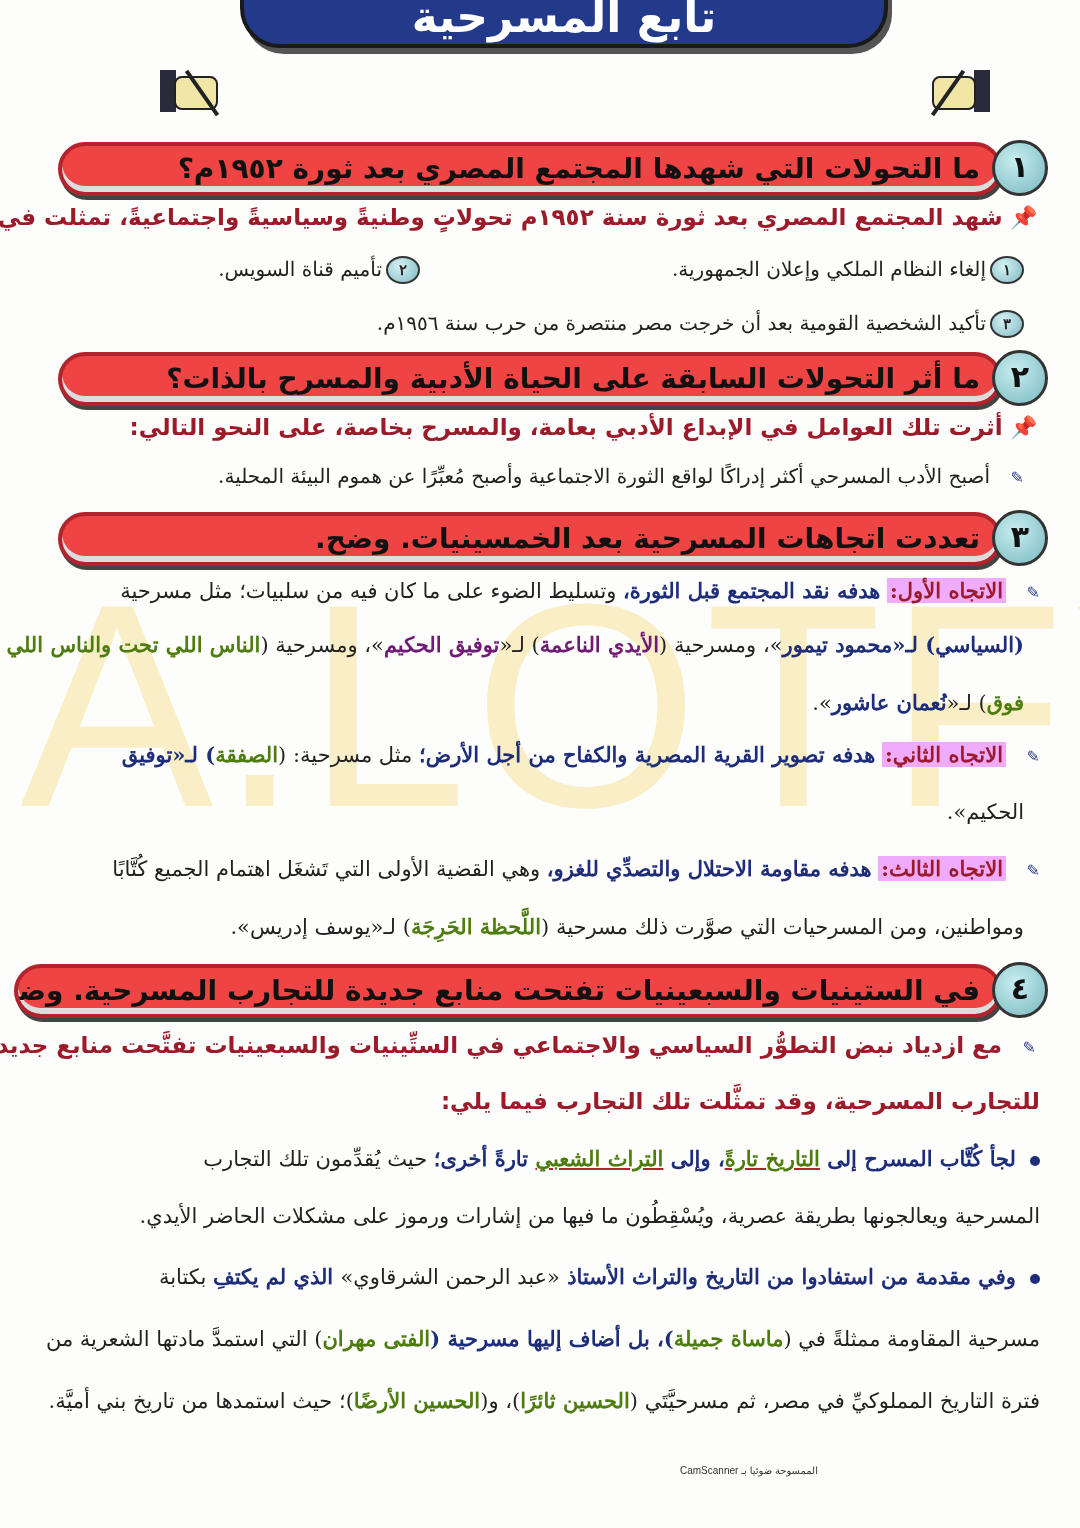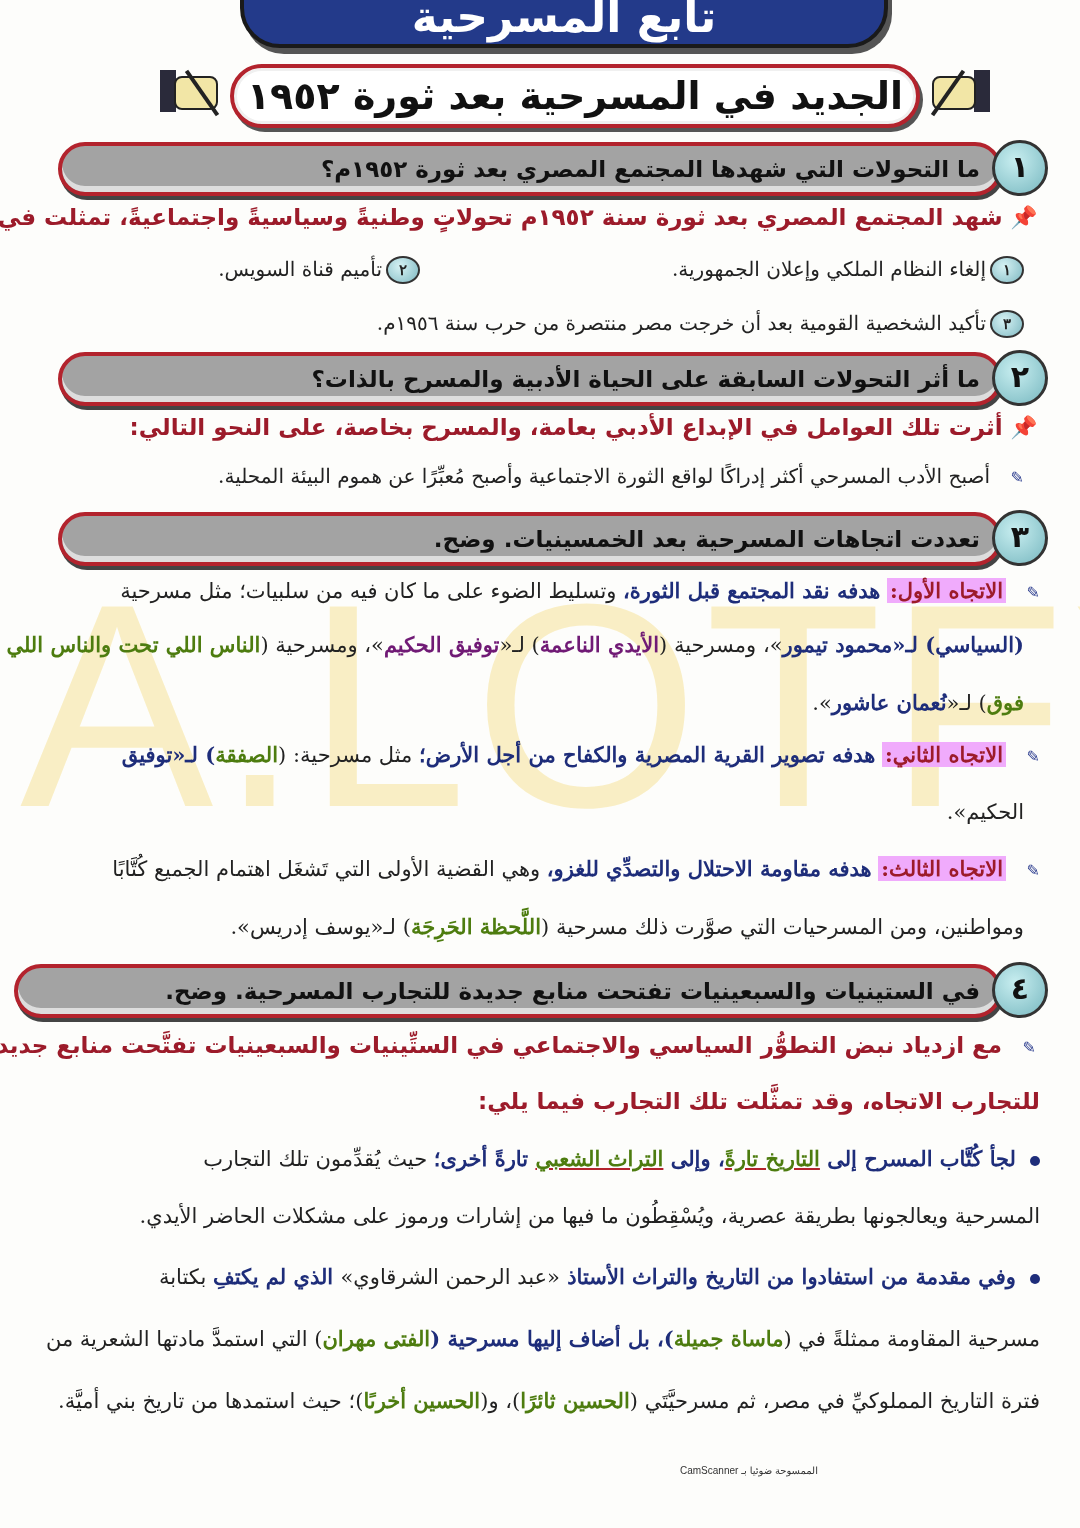--- a/index.html
+++ b/index.html
@@ -36,23 +36,23 @@
   .hand .pen { position:absolute; top:0; width:4px; height:54px; background:#222; transform:rotate(-35deg); }
   .hand-left { left:0; }
   .hand-left .cuff { left:0; } .hand-left .palm { left:14px; } .hand-left .pen { left:40px; }
   .hand-right { right:0; }
   .hand-right .cuff { right:0; } .hand-right .palm { right:14px; } .hand-right .pen { right:40px; transform:rotate(35deg); }
 
   
   .q-header { position:absolute; left:58px; width:990px; height:54px; }
   .q-pill {
     position:absolute; left:0; right:46px; top:2px; height:46px;
-    border:4px solid #b3232d; border-radius:30px; background:#a3a3a3;
+    border:4px solid #b3232d; border-radius:30px; background:#ef4444;
     box-shadow:inset 0 -6px 0 #ddd, 2px 4px 0 #444;
-    font-size:23px; font-weight:bold; line-height:46px; padding-right:18px; color:#111;
+    font-size:28px; font-weight:bold; line-height:46px; padding-right:18px; color:#111;
     white-space:nowrap; overflow:hidden;
   }
   .q-badge {
     position:absolute; right:0; top:0; width:50px; height:50px; border-radius:50%;
     background:radial-gradient(circle at 40% 35%, #c8eef0, #78b8c0);
     border:3px solid #333; font-size:30px; font-weight:bold; text-align:center; line-height:48px; color:#111;
   }
 
   .line { position:absolute; white-space:nowrap; }
   .intro-red { color:#9c1b2a; font-weight:bold; font-size:23px; }
@@ -86,21 +86,20 @@
 <div class="layer">
 
   <div class="top-banner">تابع المسرحية</div>
 
   <div class="title-row">
     <div class="hand hand-left">
         <div class="cuff"></div>
         <div class="palm"></div>
         <div class="pen"></div>
       </div>
-    <div class="title-pill">الجديد في المسرحية بعد ثورة ١٩٥٢</div>
     <div class="hand hand-right">
         <div class="cuff"></div>
         <div class="palm"></div>
         <div class="pen"></div>
       </div>
   </div>
 
   <div class="q-header" style="top:140px;">
     <div class="q-pill">ما التحولات التي شهدها المجتمع المصري بعد ثورة ١٩٥٢م؟</div>
     <div class="q-badge">١</div>
@@ -165,34 +164,34 @@
   </div>
 
   <div class="q-header" style="top:962px; left:14px; width:1034px;">
     <div class="q-pill">في الستينيات والسبعينيات تفتحت منابع جديدة للتجارب المسرحية. وضح.</div>
     <div class="q-badge">٤</div>
   </div>
   <div class="line red-line" style="right:44px; top:1032px;">
     <span class="pencil-icon">✎</span><span>مع ازدياد نبض التطوُّر السياسي والاجتماعي في الستِّينيات والسبعينيات تفتَّحت منابع جديدة</span>
   </div>
   <div class="line red-line" style="right:40px; top:1088px;">
-    <span>للتجارب الاتجاه، وقد تمثَّلت تلك التجارب فيما يلي:</span>
+    <span>للتجارب المسرحية، وقد تمثَّلت تلك التجارب فيما يلي:</span>
   </div>
 
   <div class="line body-line" style="right:40px; top:1146px;">
     <span class="bullet-dot"></span><span class="navy">لجأ كُتَّاب المسرح إلى </span><span class="red ul">التاريخ تارةً</span><span class="navy">، وإلى </span><span class="red ul">التراث الشعبي</span><span class="navy"> تارةً أخرى؛</span><span> حيث يُقدِّمون تلك التجارب</span>
   </div>
   <div class="line body-line" style="right:40px; top:1204px;">
     <span>المسرحية ويعالجونها بطريقة عصرية، ويُسْقِطُون ما فيها من إشارات ورموز على مشكلات الحاضر الأيدي.</span>
   </div>
 
   <div class="line body-line" style="right:40px; top:1264px;">
     <span class="bullet-dot"></span><span class="navy">وفي مقدمة من استفادوا من التاريخ والتراث الأستاذ </span><span>«عبد الرحمن الشرقاوي»</span><span class="navy"> الذي لم يكتفِ</span><span> بكتابة</span>
   </div>
   <div class="line body-line" style="right:40px; top:1326px;">
     <span>مسرحية المقاومة ممثلةً في (</span><span class="red">ماساة جميلة</span><span class="navy">)، بل أضاف إليها مسرحية (</span><span class="red">الفتى مهران</span><span>) التي استمدَّ مادتها الشعرية من</span>
   </div>
   <div class="line body-line" style="right:40px; top:1388px;">
-    <span>فترة التاريخ المملوكيِّ في مصر، ثم مسرحيَّتَي (</span><span class="red">الحسين ثائرًا</span><span>)، و(</span><span class="red">الحسين أخرىًا</span><span>)؛ حيث استمدها من تاريخ بني أميَّة.</span>
+    <span>فترة التاريخ المملوكيِّ في مصر، ثم مسرحيَّتَي (</span><span class="red">الحسين ثائرًا</span><span>)، و(</span><span class="red">الحسين الأرضًا</span><span>)؛ حيث استمدها من تاريخ بني أميَّة.</span>
   </div>
 
   <div class="footer">الممسوحة ضوئيا بـ CamScanner</div>
 </div>
 
 </body></html>

